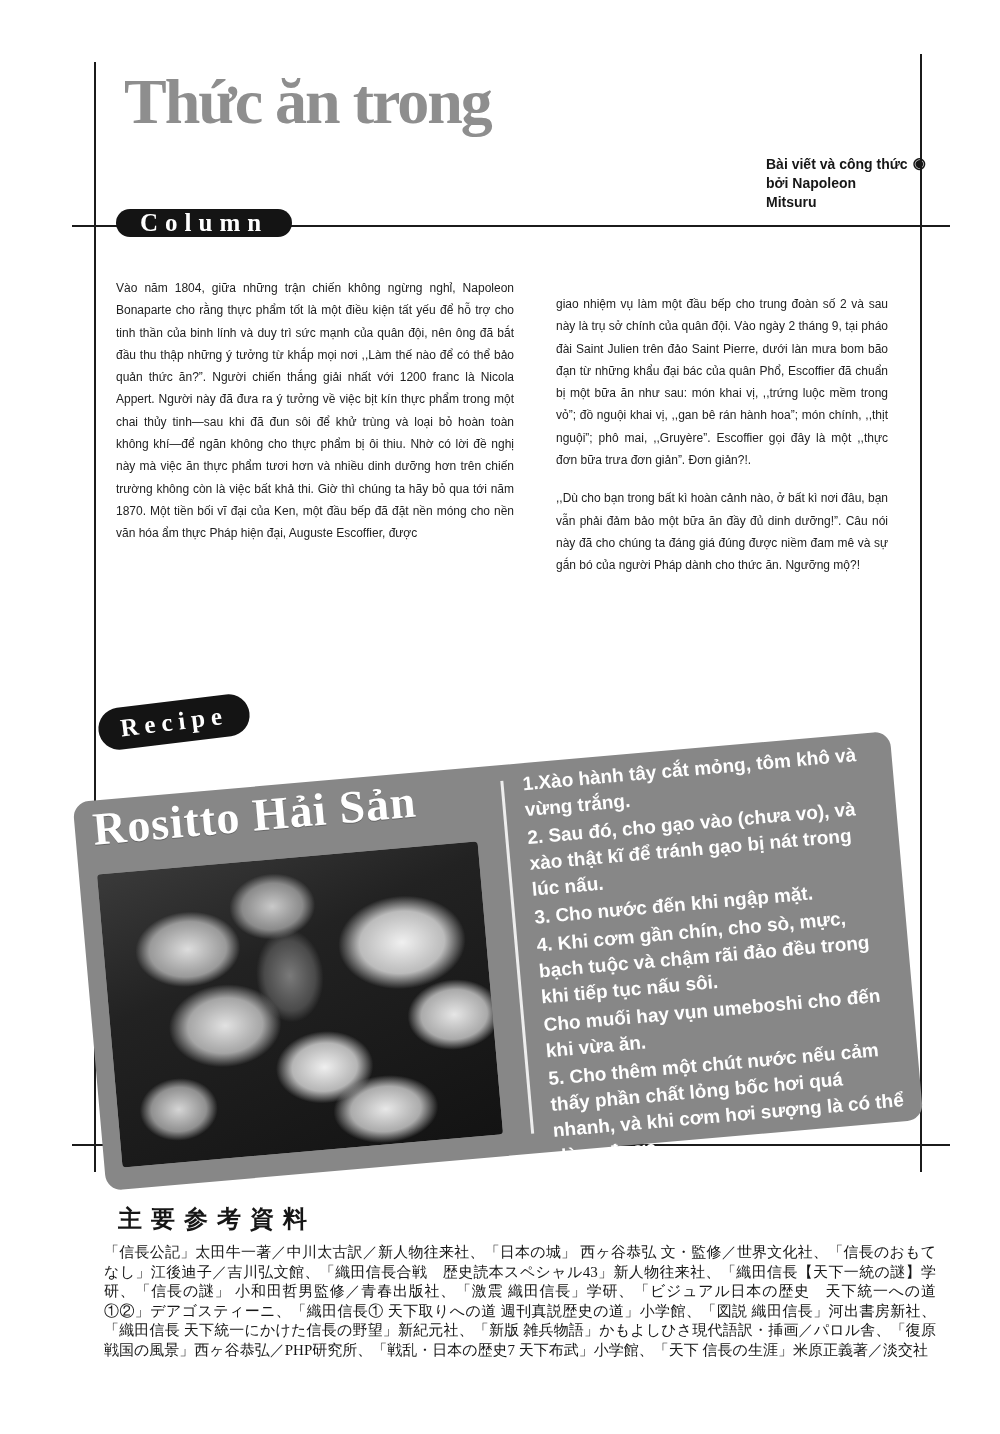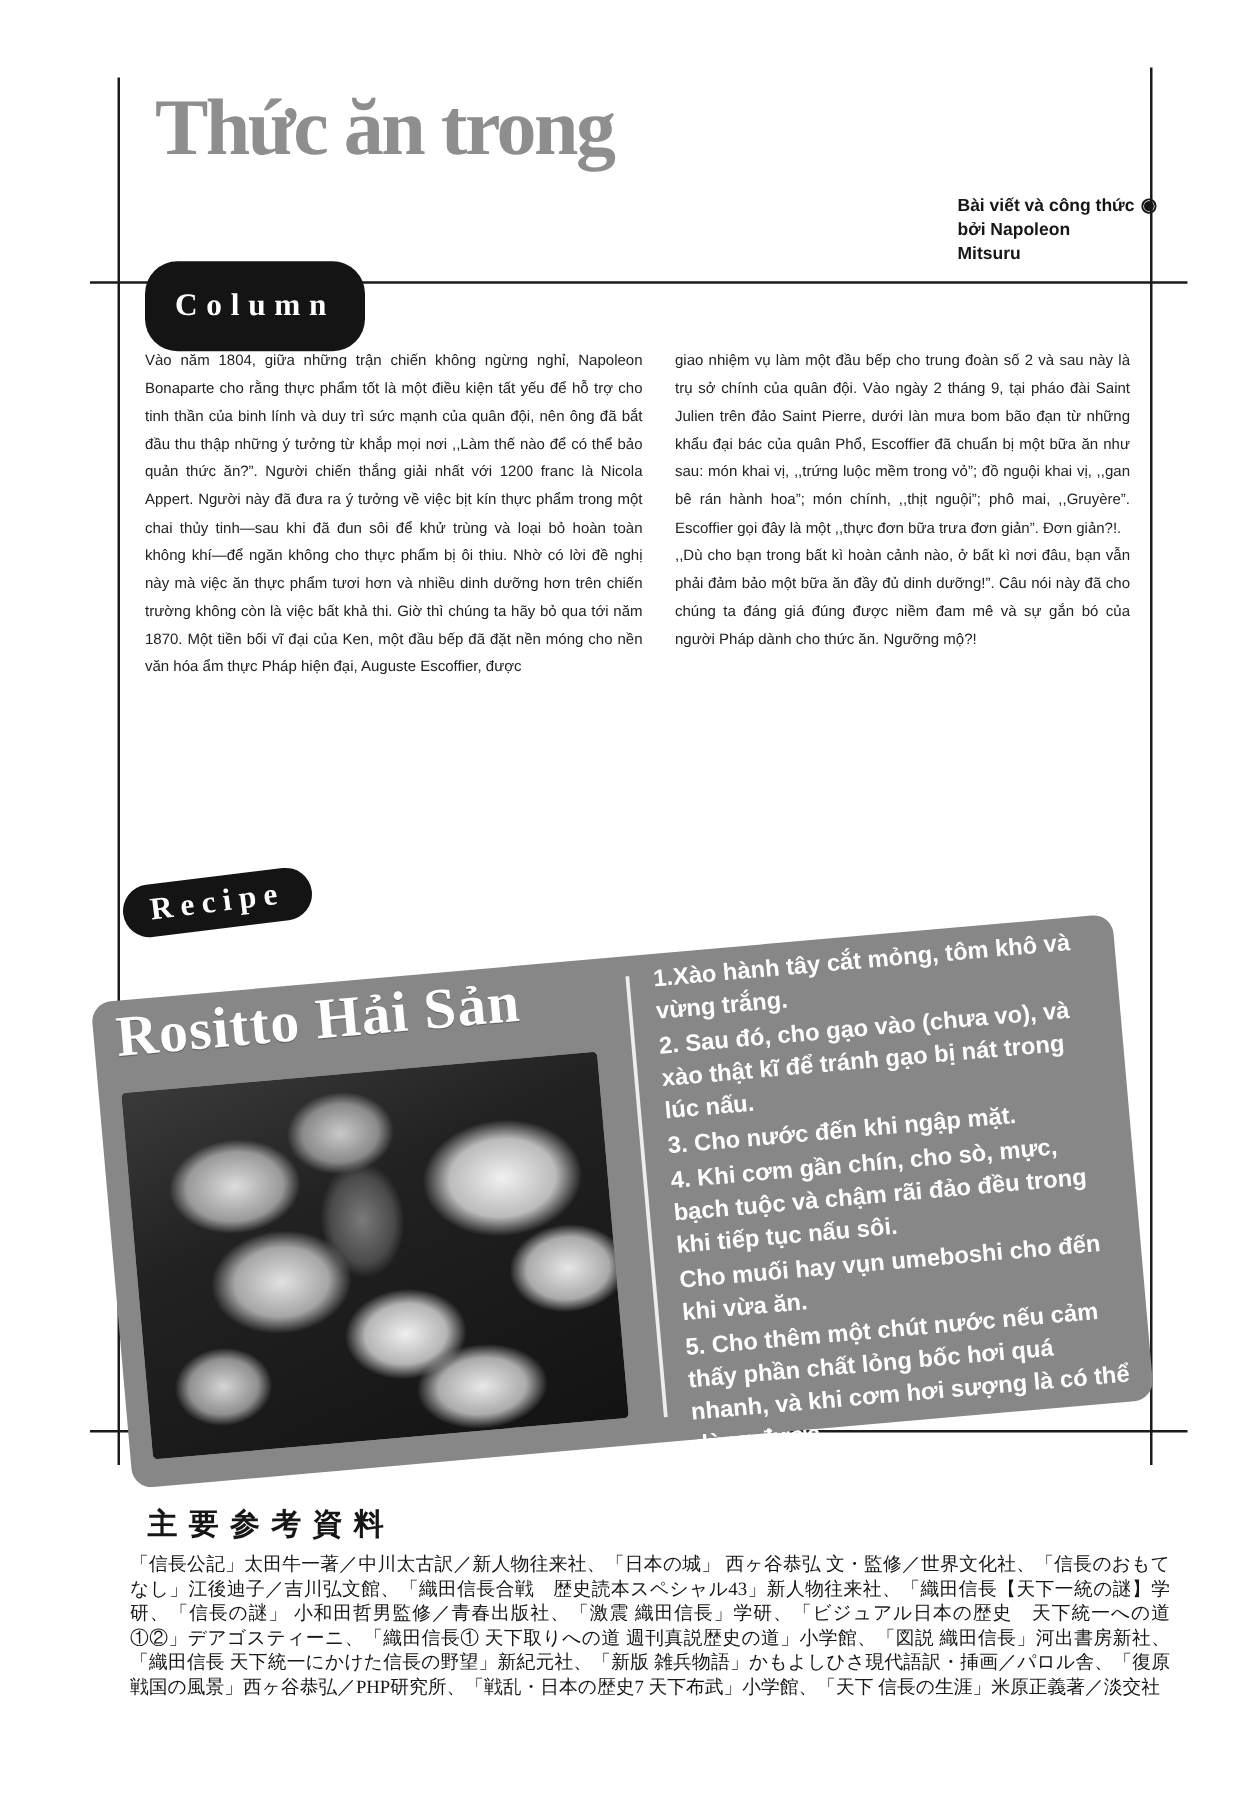--- a/index.html
+++ b/index.html
@@ -22,37 +22,37 @@
     font-family:"Liberation Serif", serif;font-weight:700;
     font-size:64px;line-height:80px;letter-spacing:-2px;color:#8e8e8e;
     white-space:nowrap;z-index:2;
   }
   
   .pill{
     position:absolute;background:#141414;color:#fff;
     font-family:"Liberation Serif", serif;font-weight:700;
     border-radius:26px;z-index:3;text-align:center;
   }
-  #column-badge{left:116px;top:209px;padding:22px 24px;font-size:25px;letter-spacing:7px;}
+  #column-badge{left:116px;top:209px;padding:0 24px;font-size:25px;letter-spacing:7px;}
   
   .credit{
     position:absolute;left:766px;top:155px;width:170px;
     font-size:14px;font-weight:700;line-height:19px;color:#161616;z-index:3;
   }
-  .credit .row{display:flex;align-items:center;gap:5px;}
+  .credit .row{display:flex;align-items:flex-start;gap:5px;}
   .bullseye{font-size:15px;line-height:15px;}
 
   
   .article{
     position:absolute;left:116px;top:277px;display:flex;gap:26px;z-index:2;
     font-size:12px;line-height:22.3px;color:#222;text-align:justify;
   }
   .colL{width:398px;}
   .colR{width:364px;}
-  .colR p{margin:0;}
+  .colR p{margin:16px;}
 
   
   #recipe-badge{
     left:98px;top:701px;padding:7px 22px;font-size:25px;letter-spacing:6px;
     transform:rotate(-7deg);z-index:5;
   }
   
   .recipe-card{
     position:absolute;left:88px;top:766px;width:820px;height:390px;
     background:#878787;border-radius:16px;transform:rotate(-5deg);z-index:4;

